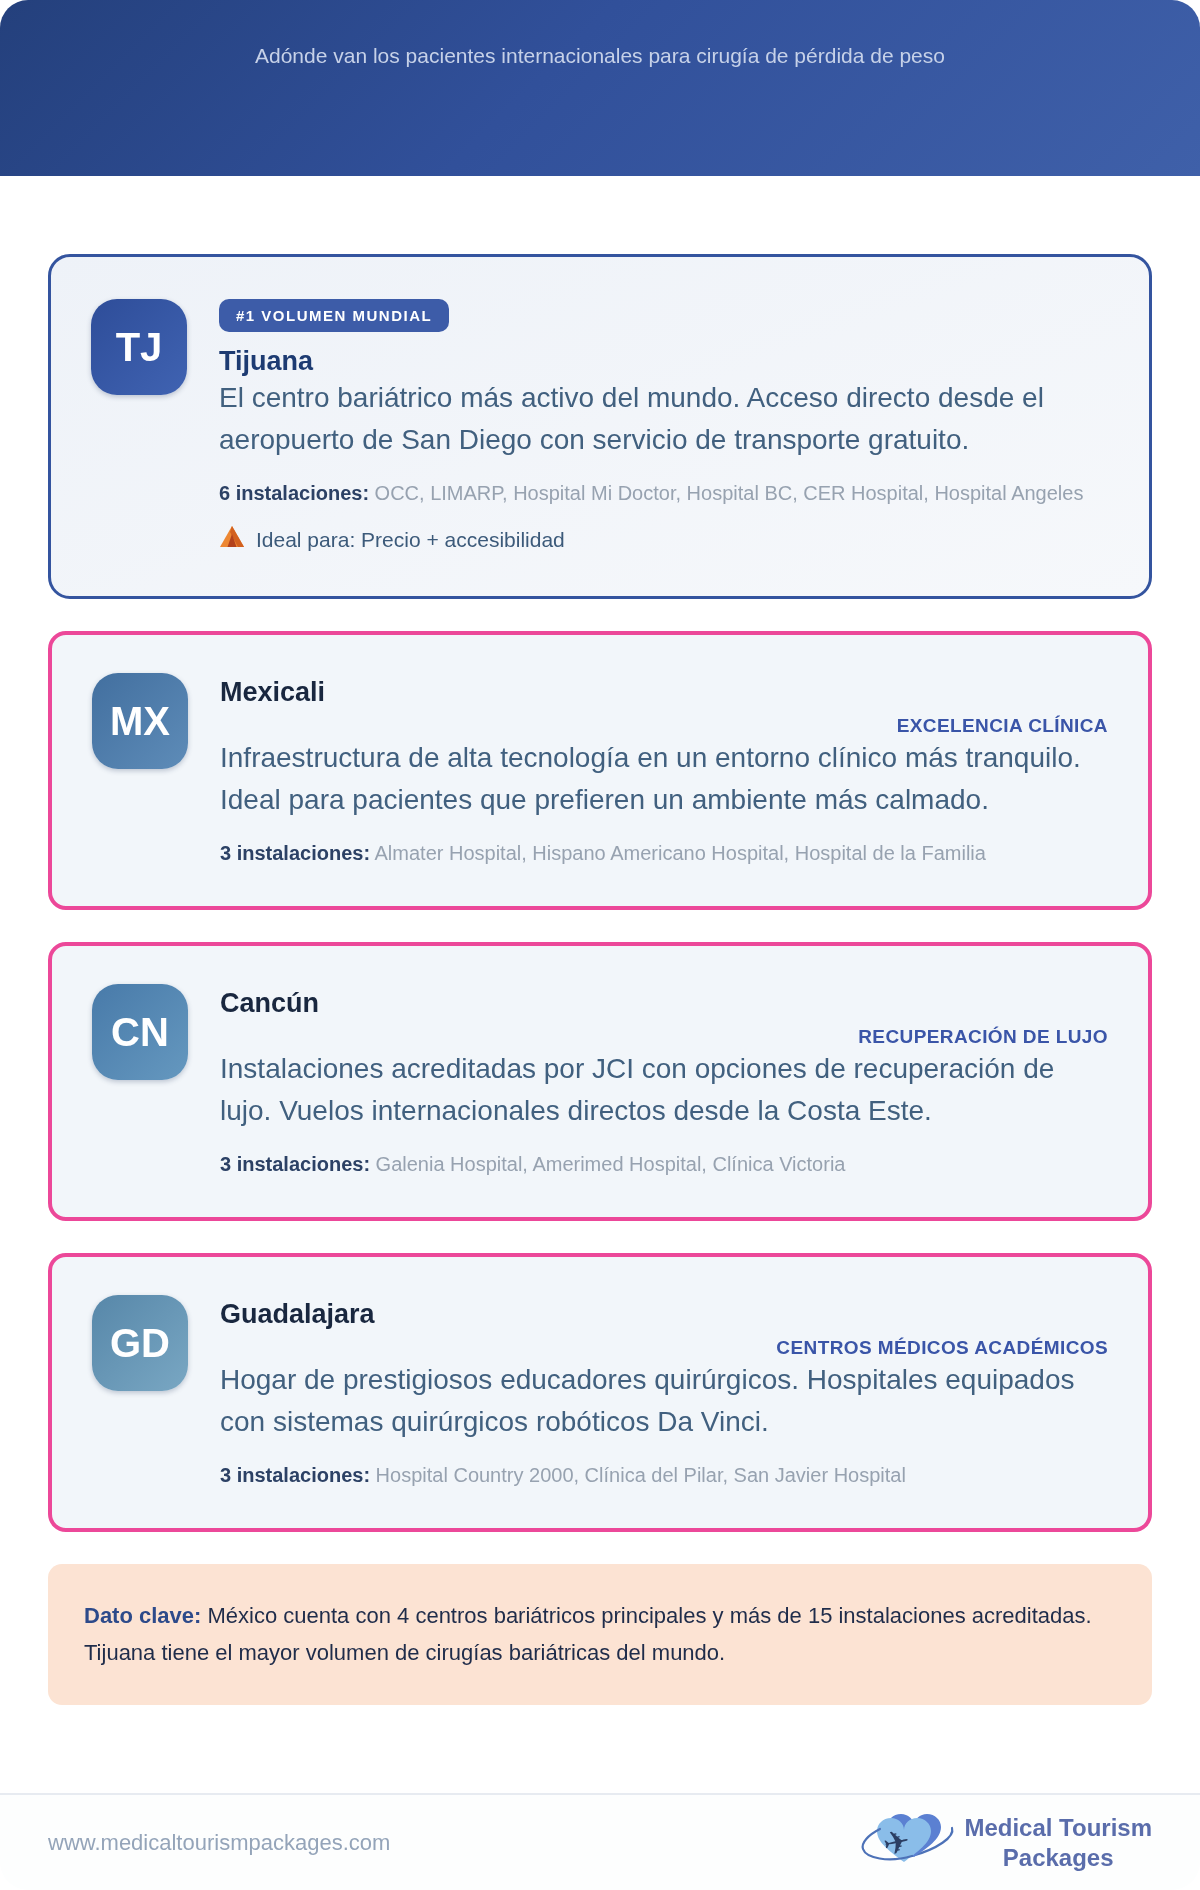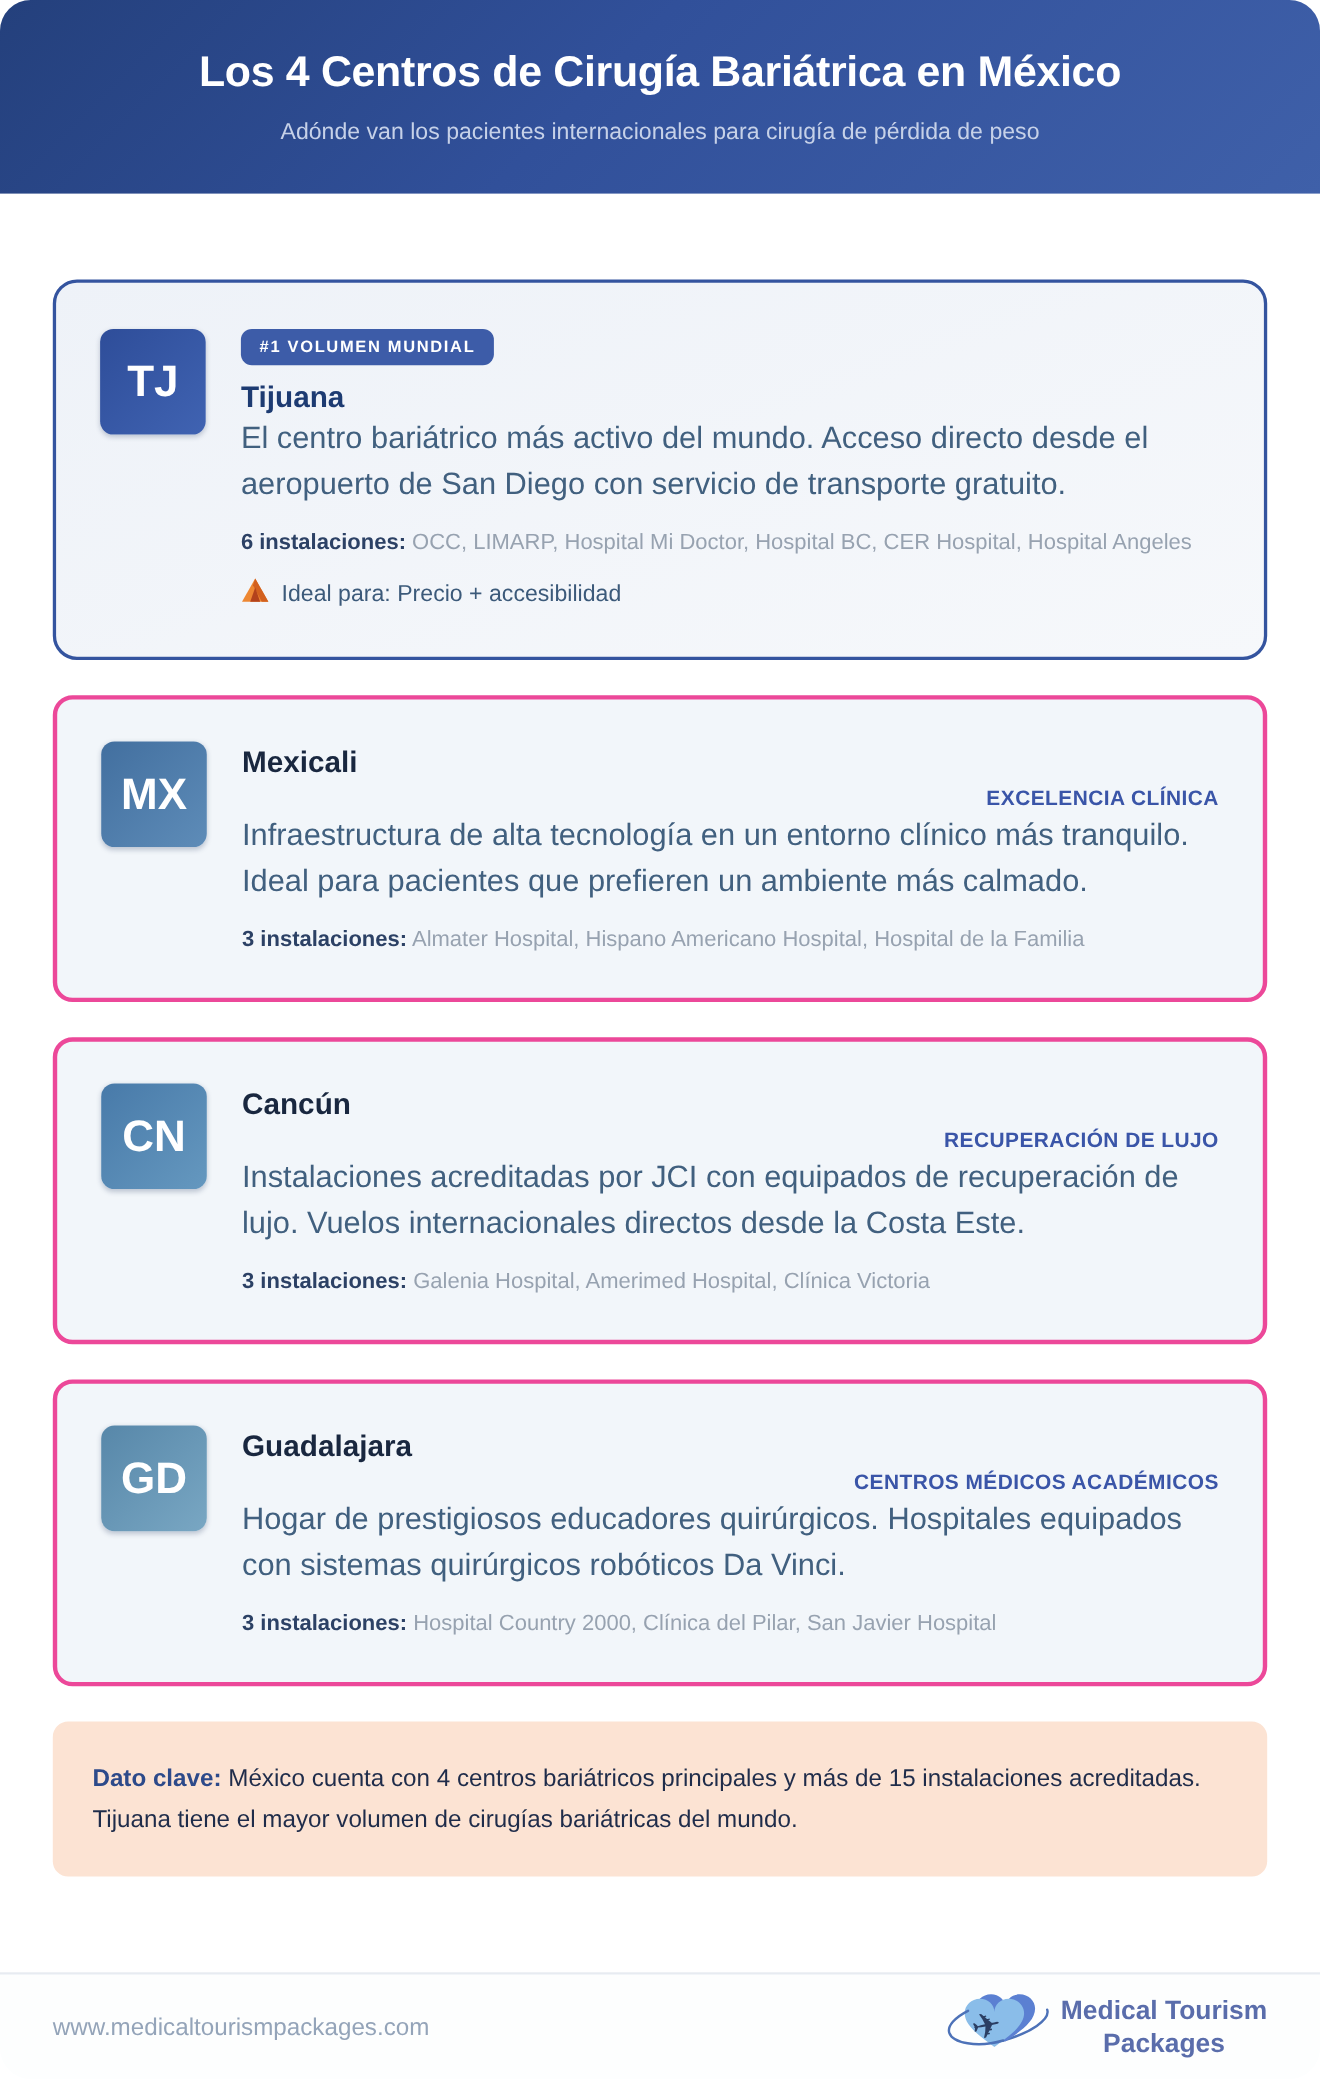--- a/index.html
+++ b/index.html
@@ -48,21 +48,21 @@
   }
   .card.featured {
     background:linear-gradient(160deg,#eef2f8 0%,#f6f8fb 100%);
     border:3px solid #34549f;
     border-radius:22px;
     padding:42px 40px;
   }
   .badge {
     flex:none;
     width:96px; height:96px;
-    border-radius:12px;
+    border-radius:26px;
     display:flex; align-items:center; justify-content:center;
     color:#ffffff;
     font-size:40px; font-weight:bold;
     box-shadow:0 2px 5px rgba(30,50,90,0.25);
   }
   .badge-tj { background:linear-gradient(135deg,#2e4d99 0%,#4063b2 100%); }
   .badge-mx { background:linear-gradient(135deg,#426f9f 0%,#5e8cb8 100%); }
   .badge-cn { background:linear-gradient(135deg,#487aa9 0%,#6598bf 100%); }
   .badge-gd { background:linear-gradient(135deg,#5787a9 0%,#79a7c3 100%); }
   .card-body { flex:1 1 auto; min-width:0; }
@@ -138,21 +138,20 @@
     line-height:1.25;
     text-align:center;
   }
 </style>
 </head>
 <body>
 
 <div class="page">
 
   <div class="hero">
-    <h1>Los 4 Centros de Cirugía Bariátrica en México</h1>
     <div class="subtitle">Adónde van los pacientes internacionales para cirugía de pérdida de peso</div>
   </div>
 
   <div class="main">
 
     <div class="card featured">
       <div class="badge badge-tj">TJ</div>
       <div class="card-body">
         <span class="pill">#1 VOLUMEN MUNDIAL</span>
         <div class="city">Tijuana</div>
@@ -179,21 +178,21 @@
         <div class="desc">Infraestructura de alta tecnología en un entorno clínico más tranquilo. Ideal para pacientes que prefieren un ambiente más calmado.</div>
         <div class="facilities"><span class="fac-label">3 instalaciones:</span><span> Almater Hospital, Hispano Americano Hospital, Hospital de la Familia</span></div>
       </div>
     </div>
 
     <div class="card">
       <div class="badge badge-cn">CN</div>
       <div class="card-body">
         <div class="city">Cancún</div>
         <div class="tagline">RECUPERACIÓN DE LUJO</div>
-        <div class="desc">Instalaciones acreditadas por JCI con equipados de recuperación de lujo. Vuelos internacionales directos desde la Costa Este.</div>
+        <div class="desc">Instalaciones acreditadas por JCI con opciones de recuperación de lujo. Vuelos internacionales directos desde la Costa Este.</div>
         <div class="facilities"><span class="fac-label">3 instalaciones:</span><span> Galenia Hospital, Amerimed Hospital, Clínica Victoria</span></div>
       </div>
     </div>
 
     <div class="card">
       <div class="badge badge-gd">GD</div>
       <div class="card-body">
         <div class="city">Guadalajara</div>
         <div class="tagline">CENTROS MÉDICOS ACADÉMICOS</div>
         <div class="desc">Hogar de prestigiosos educadores quirúrgicos. Hospitales equipados con sistemas quirúrgicos robóticos Da Vinci.</div>

